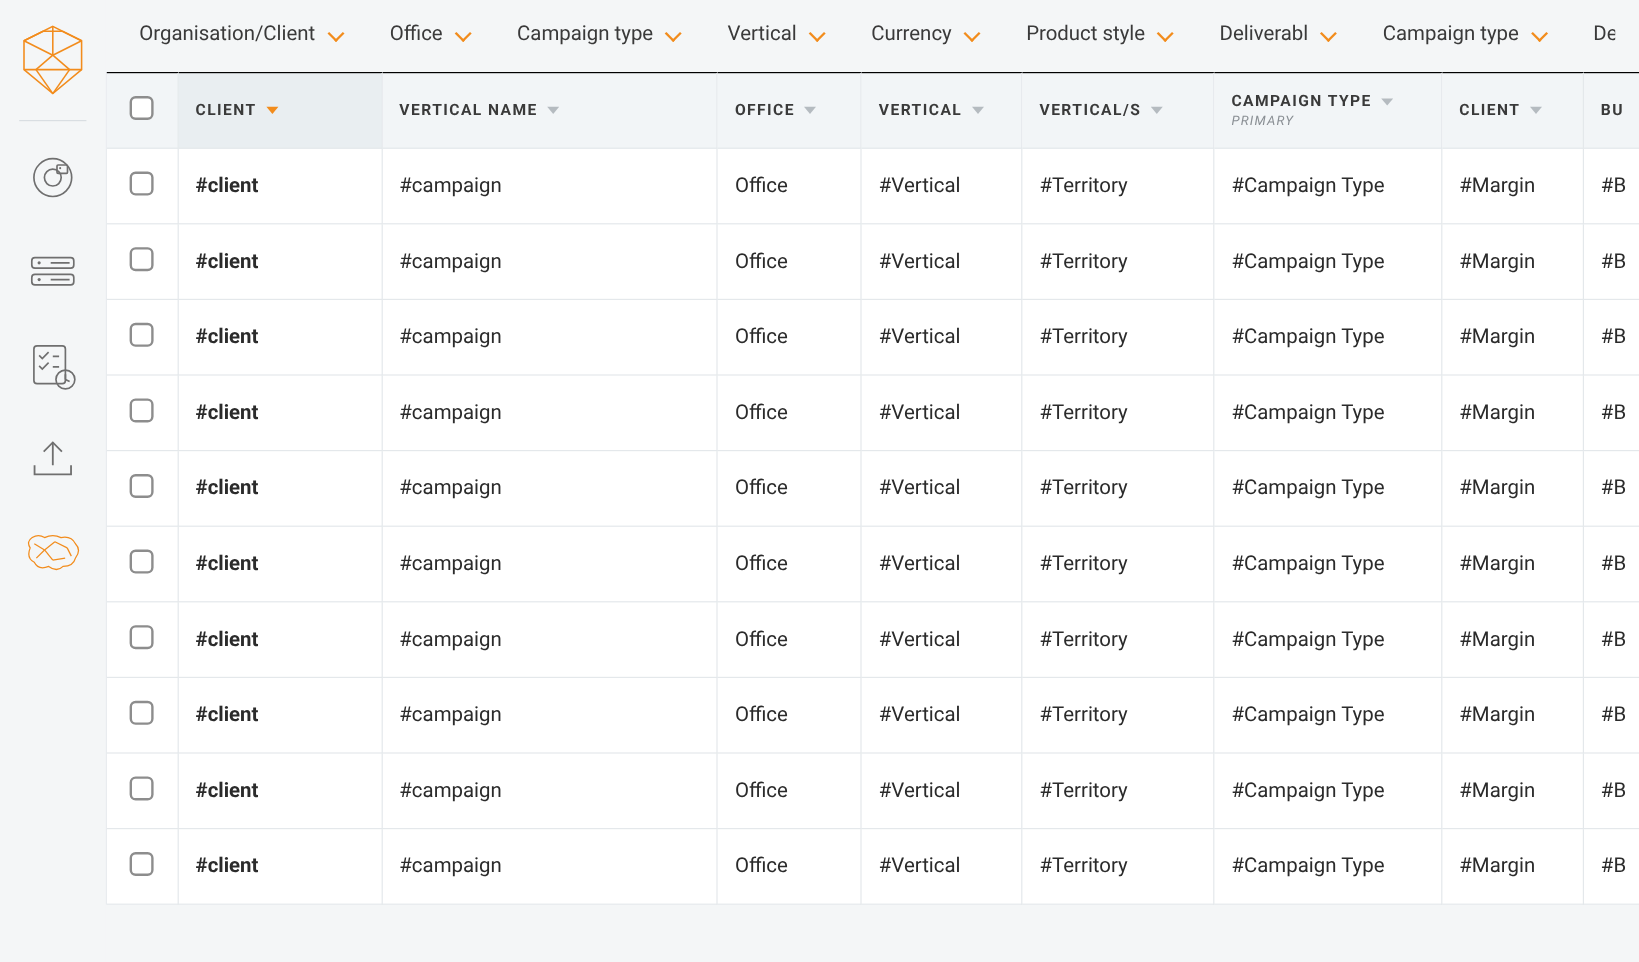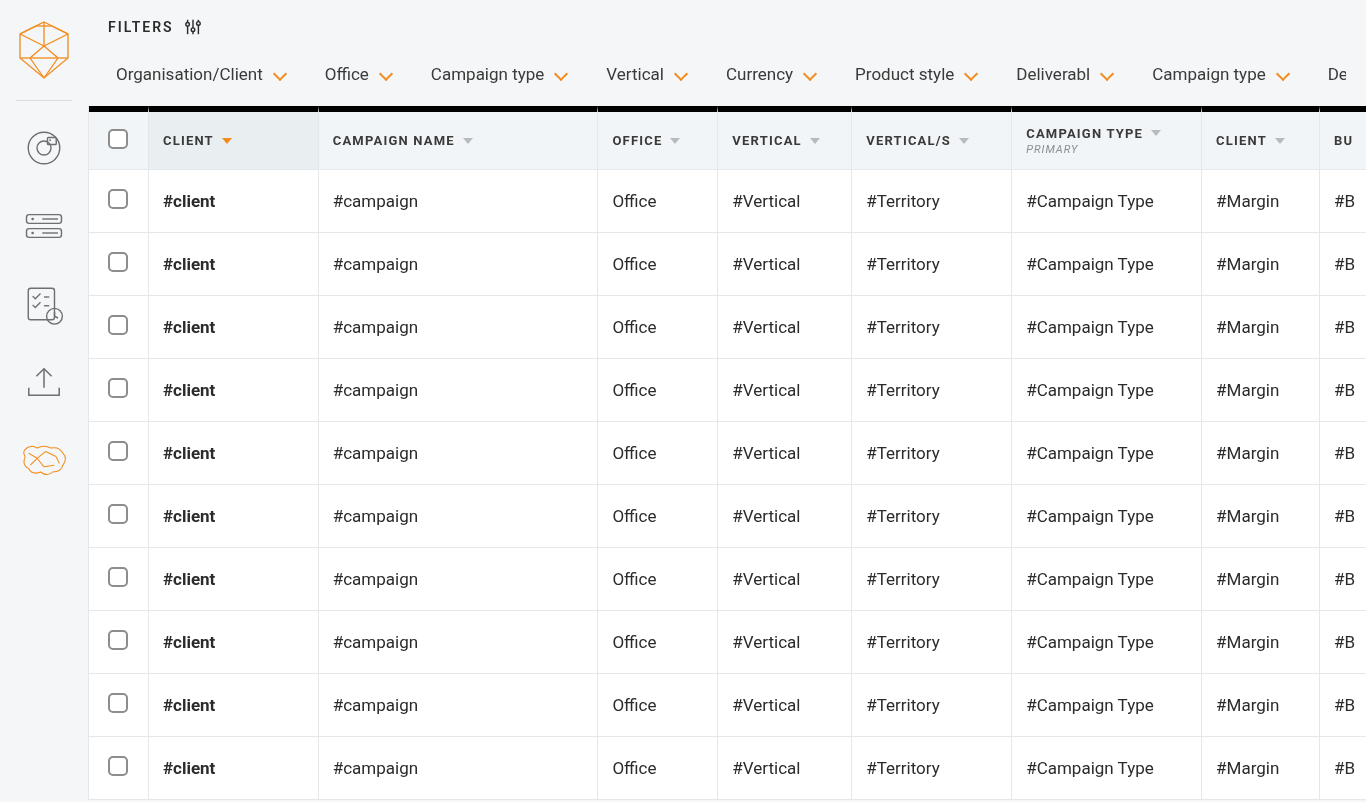--- a/index.html
+++ b/index.html
@@ -136,21 +136,21 @@
     vertical-align: middle;
     white-space: nowrap;
   }
   thead th {
     background: #f2f5f7;
     font-size: 13px;
     font-weight: 700;
     letter-spacing: 1.2px;
     color: #3a3a3a;
     height: 64px;
-    border-top: 6px solid #000000;
+    border-top: 1px solid #000000;
   }
   thead th.sorted {
     background: #e9eef1;
   }
   th .th-inner {
     display: flex;
     align-items: center;
     gap: 8px;
   }
   th .th-stack {
@@ -287,33 +287,20 @@
           <line x1="12" y1="26" x2="20" y2="18"></line>
         <line x1="42" y1="16" x2="46" y2="24"></line>
       </svg>
     </span>
   </div>
 </aside>
 
 <main class="main">
 
   <div class="filters-bar">
-    <div class="filters-label-row">
-      <span class="filters-label">FILTERS</span>
-      <span class="sliders-icon">
-        <svg width="18" height="18" viewBox="0 0 20 20" fill="none" stroke="#2b2b2b" stroke-width="1.6">
-          <line x1="4" y1="2" x2="4" y2="18"></line>
-            <circle cx="4" cy="7" r="2" fill="#f4f6f7"></circle>
-          <line x1="10" y1="2" x2="10" y2="18"></line>
-            <circle cx="10" cy="13" r="2" fill="#f4f6f7"></circle>
-          <line x1="16" y1="2" x2="16" y2="18"></line>
-            <circle cx="16" cy="6" r="2" fill="#f4f6f7"></circle>
-        </svg>
-      </span>
-    </div>
 
     <div class="filter-chips">
       <span class="filter-chip">
         <span>Organisation/Client</span>
         <span class="chevron-down"></span>
       </span>
       <span class="filter-chip">
         <span>Office</span>
         <span class="chevron-down"></span>
       </span>
@@ -355,21 +342,21 @@
             <span class="checkbox"></span>
           </th>
           <th class="col-client sorted">
             <span class="th-inner">
               <span>CLIENT</span>
               <span class="sort-caret active"></span>
             </span>
           </th>
           <th class="col-campaign">
             <span class="th-inner">
-              <span>CAMPAIGN NAME</span>
+              <span>VERTICAL NAME</span>
               <span class="sort-caret"></span>
             </span>
           </th>
           <th class="col-office">
             <span class="th-inner">
               <span>OFFICE</span>
               <span class="sort-caret"></span>
             </span>
           </th>
           <th class="col-vertical">

